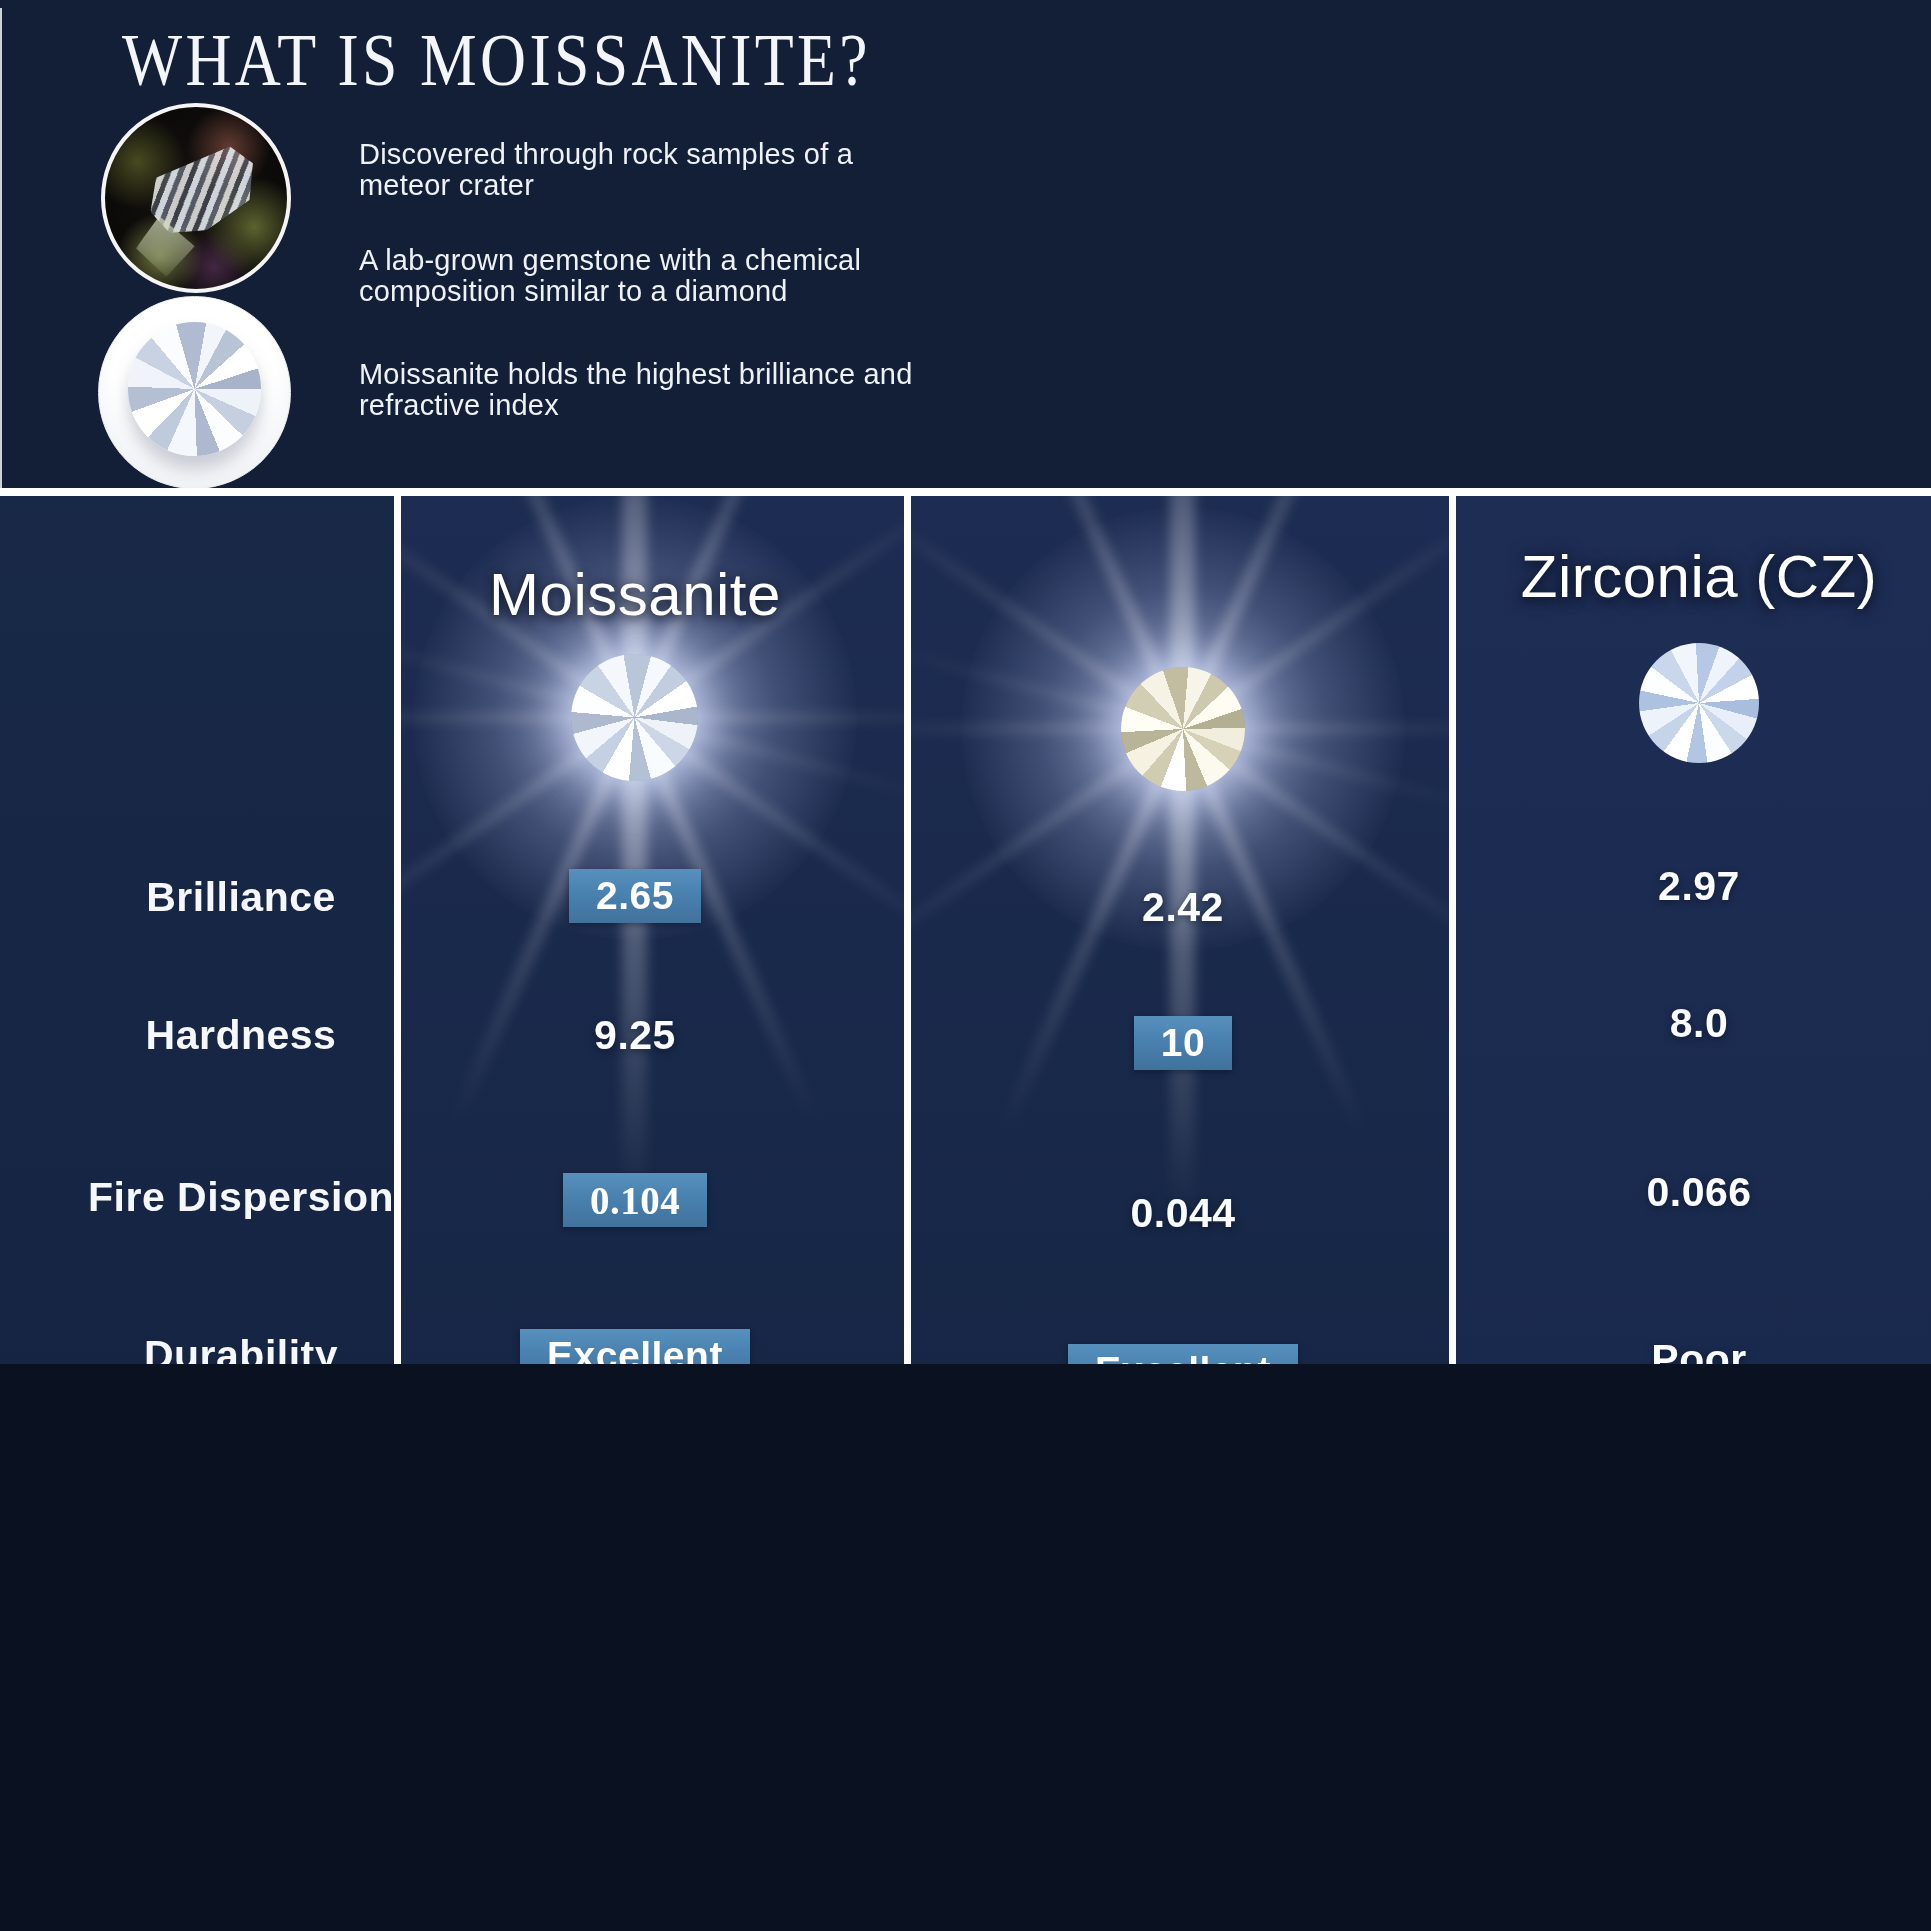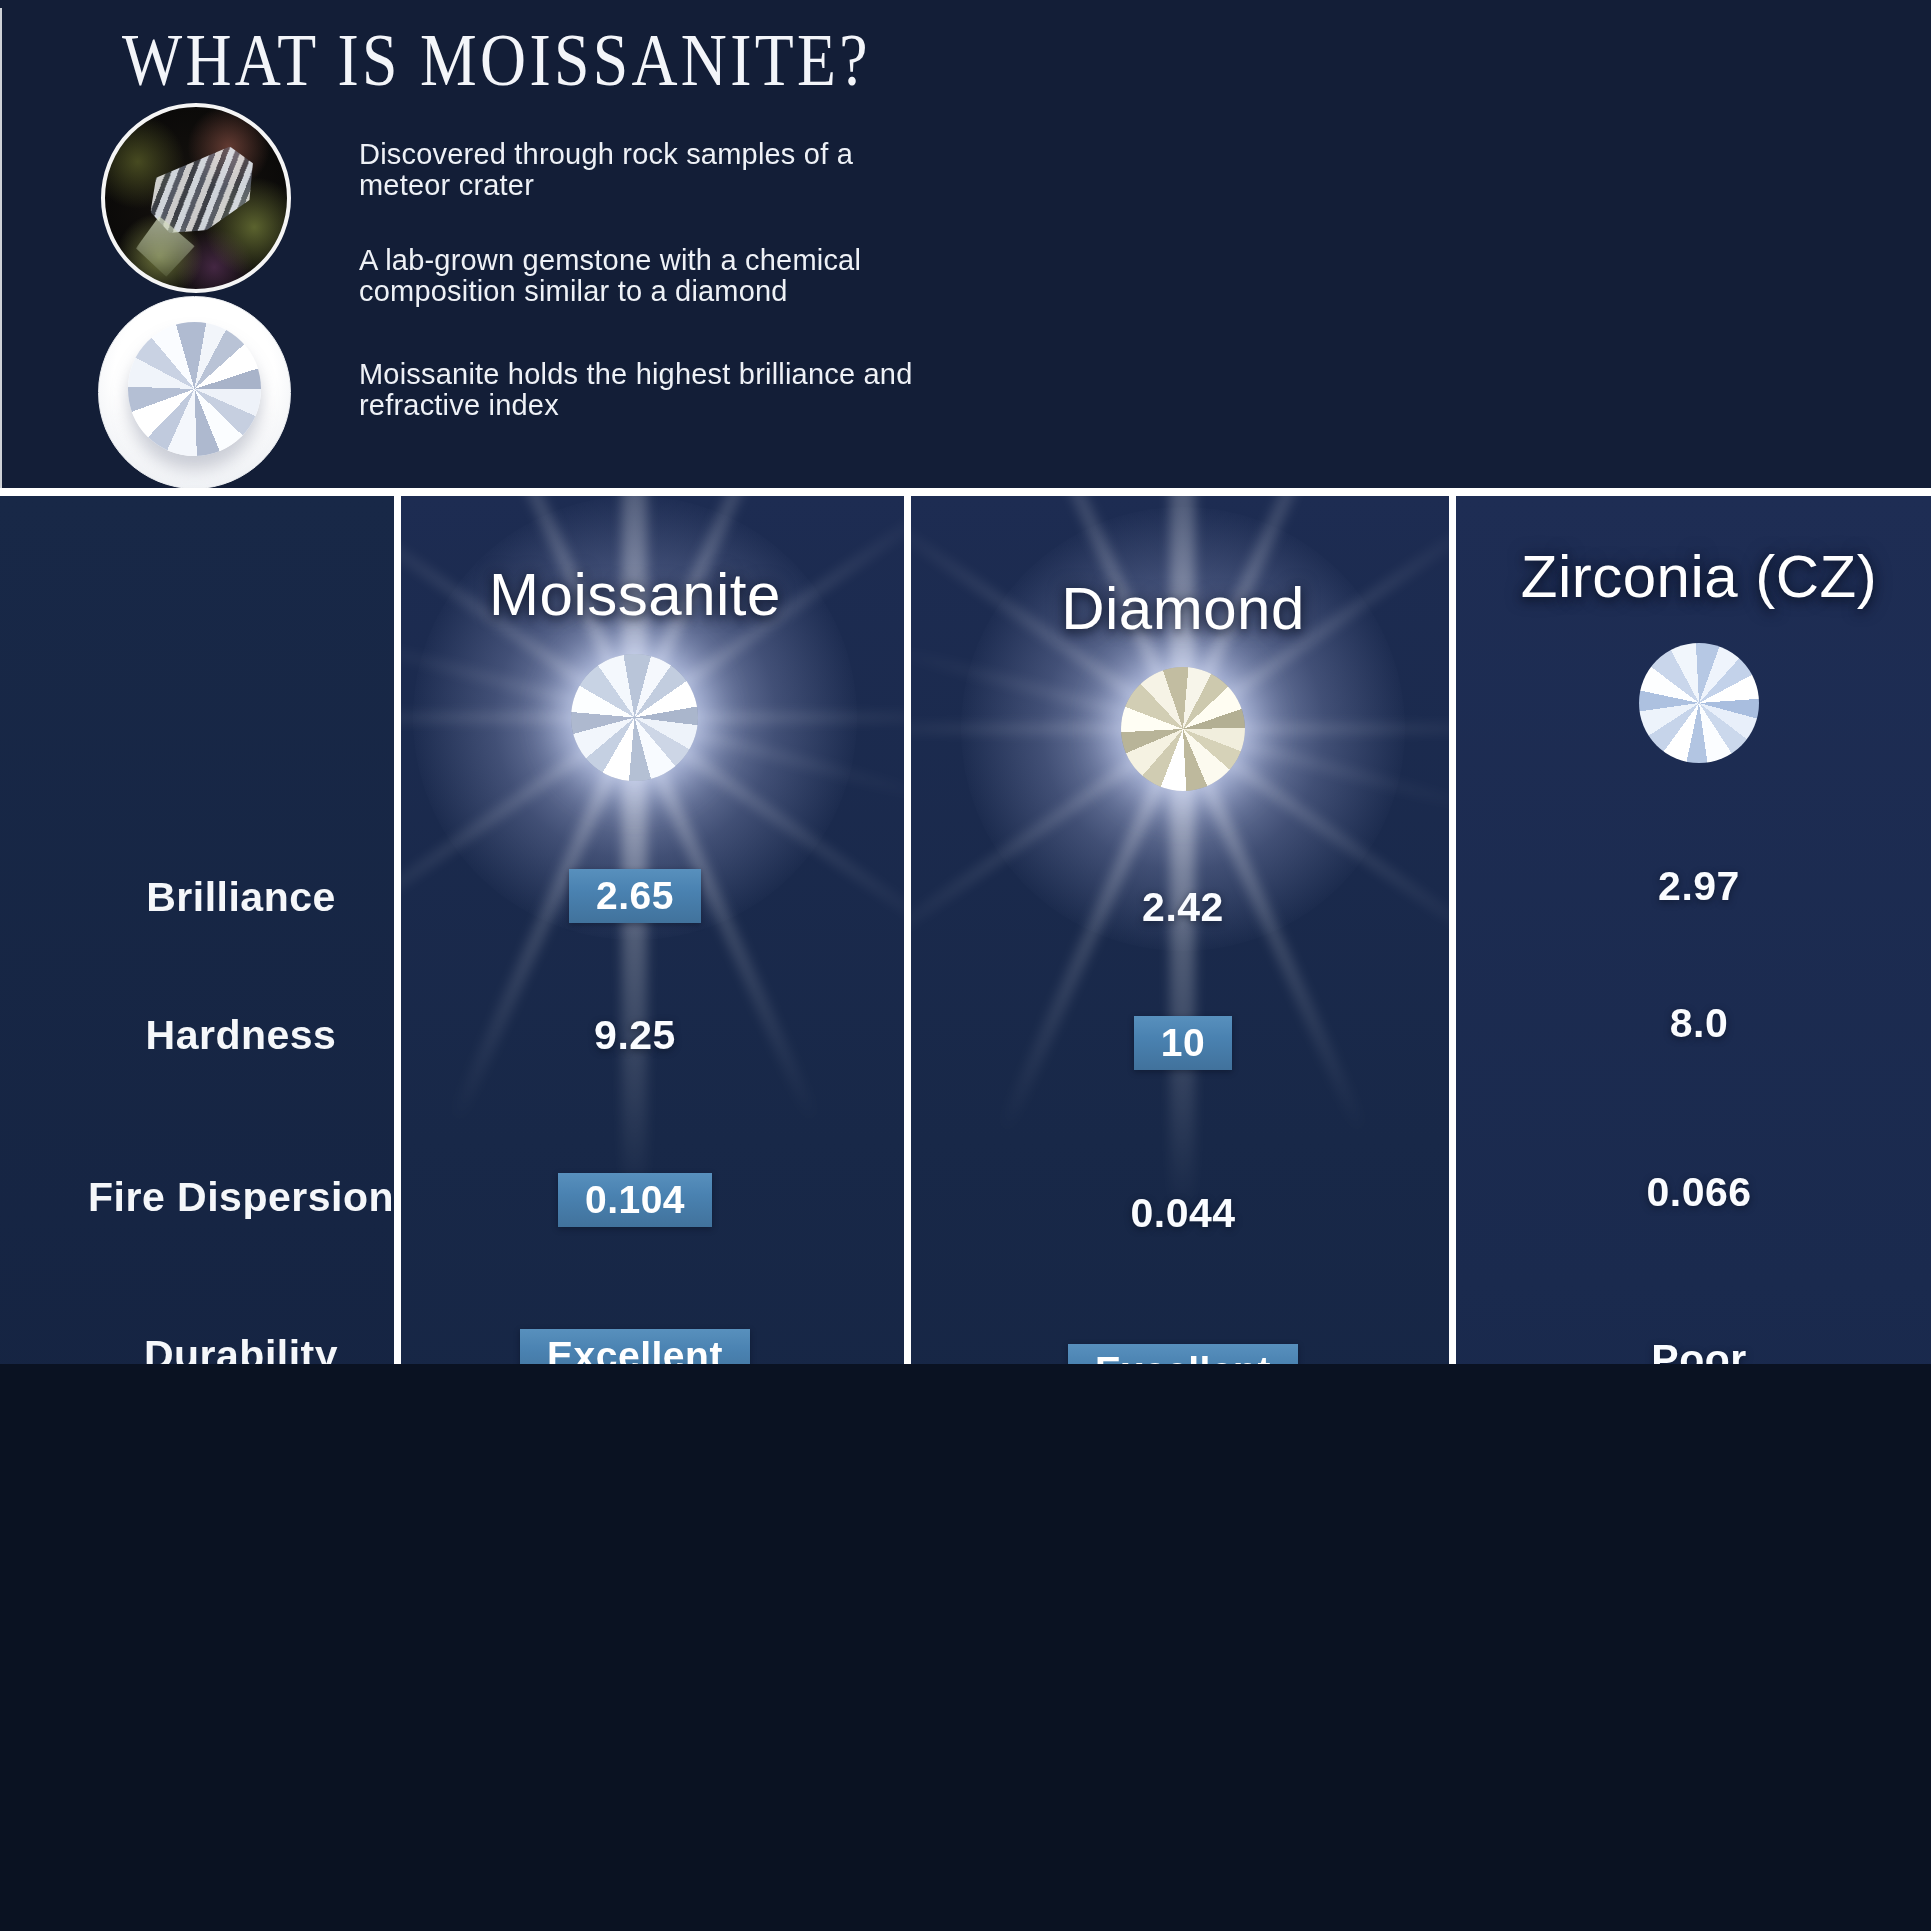--- a/index.html
+++ b/index.html
@@ -185,39 +185,38 @@
       </div>
       <div class="col-header" style="left:41px;top:65px;">Moissanite</div>
       <div class="gem table-gem moiss-gem" style="left:170px;top:159px;width:127px;height:127px;"></div>
 
       <div class="cell" style="left:41px;top:370px;">
         <span class="box">2.65</span>
       </div>
       <div class="cell" style="left:41px;top:509px;">
         <span class="val">9.25</span>
       </div>
-      <div class="cell" style="left:41px;top:674px;">
+      <div class="cell" style="left:41px;top:674px;font-family:Liberation Serif, serif;">
         <span class="box">0.104</span>
       </div>
       <div class="cell" style="left:41px;top:830px;">
         <span class="box">Excellent</span>
       </div>
     </div>
 
     <div class="col col-diamond">
       <div class="burst" style="left:273px;top:234px;">
         <div class="ray r1"></div>
         <div class="ray r2"></div>
         <div class="ray r3"></div>
         <div class="ray r4"></div>
         <div class="ray r5"></div>
         <div class="ray r6"></div>
         <div class="ray r7"></div>
       </div>
-      <div class="col-header" style="left:80px;top:79px;">Diamond</div>
       <div class="gem table-gem dia-gem" style="left:211px;top:172px;width:124px;height:124px;"></div>
 
       <div class="cell" style="left:80px;top:381px;">
         <span class="val">2.42</span>
       </div>
       <div class="cell" style="left:80px;top:517px;">
         <span class="box">10</span>
       </div>
       <div class="cell" style="left:80px;top:687px;">
         <span class="val">0.044</span>

